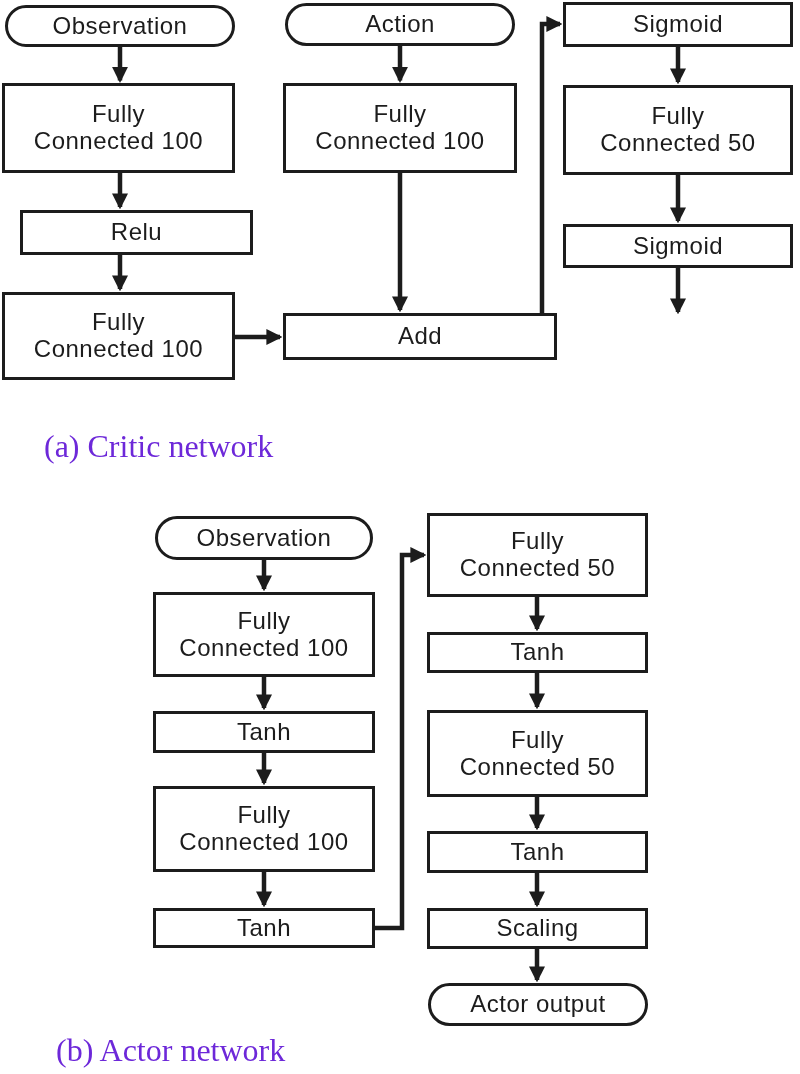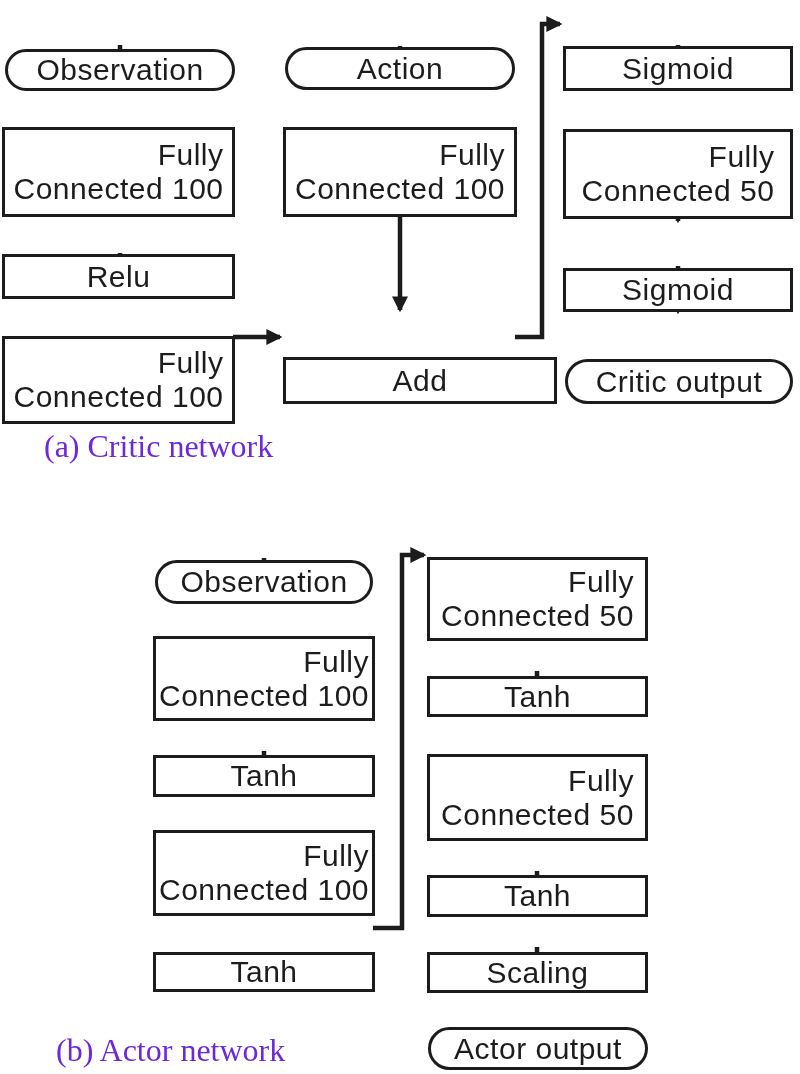--- a/index.html
+++ b/index.html
@@ -21,29 +21,28 @@
     left: 0;
     top: 0;
     width: 800px;
     height: 1074px;
   }
   .node {
     position: absolute;
     display: flex;
     align-items: center;
     justify-content: center;
-    text-align: right;
+    text-align: center;
     background: #ffffff;
     border: 3px solid #1c1c1c;
     box-sizing: border-box;
-    font-size: 30px;
+    font-size: 24px;
     line-height: 1.12;
     white-space: pre-line;
     letter-spacing: 0.5px;
-    margin-top: 44px;
   }
   .pill {
     border-radius: 26px;
   }
   .caption {
     position: absolute;
     width: 100%;
     text-align: left;
     font-family: "Liberation Serif", "DejaVu Serif", serif;
     font-size: 32px;
@@ -85,34 +84,33 @@
       <path d="M537,671 V707" marker-end="url(#ah)"></path>
       <path d="M537,795 V828" marker-end="url(#ah)"></path>
       <path d="M537,871 V905" marker-end="url(#ah)"></path>
       <path d="M537,947 V980" marker-end="url(#ah)"></path>
     </g>
   </svg>
 
   <div class="node pill" style="left:5px;   top:5px;   width:230px; height:42px;">Observation</div>
   <div class="node" style="left:2px;   top:83px;  width:233px; height:90px;">Fully
 Connected 100</div>
-  <div class="node" style="left:2px;   top:210px; width:233px; height:45px;">Relu</div>
+  <div class="node" style="left:20px;   top:210px; width:233px; height:45px;">Relu</div>
   <div class="node" style="left:2px;   top:292px; width:233px; height:88px;">Fully
 Connected 100</div>
 
   <div class="node pill" style="left:285px; top:3px;   width:230px; height:43px;">Action</div>
   <div class="node" style="left:283px; top:83px;  width:234px; height:90px;">Fully
 Connected 100</div>
   <div class="node" style="left:283px; top:313px; width:274px; height:47px;">Add</div>
 
   <div class="node" style="left:563px; top:2px;   width:230px; height:45px;">Sigmoid</div>
   <div class="node" style="left:563px; top:85px;  width:230px; height:90px;">Fully
 Connected 50</div>
   <div class="node" style="left:563px; top:224px; width:230px; height:44px;">Sigmoid</div>
-  <div class="node pill" style="left:565px; top:315px; width:228px; height:45px;">Critic output</div>
 
   <div class="caption caption-a">(a) Critic network</div>
 
   <div class="node pill" style="left:155px; top:516px; width:218px; height:44px;">Observation</div>
   <div class="node" style="left:153px; top:592px; width:222px; height:85px;">Fully
 Connected 100</div>
   <div class="node" style="left:153px; top:711px; width:222px; height:42px;">Tanh</div>
   <div class="node" style="left:153px; top:786px; width:222px; height:86px;">Fully
 Connected 100</div>
   <div class="node" style="left:153px; top:908px; width:222px; height:40px;">Tanh</div>

